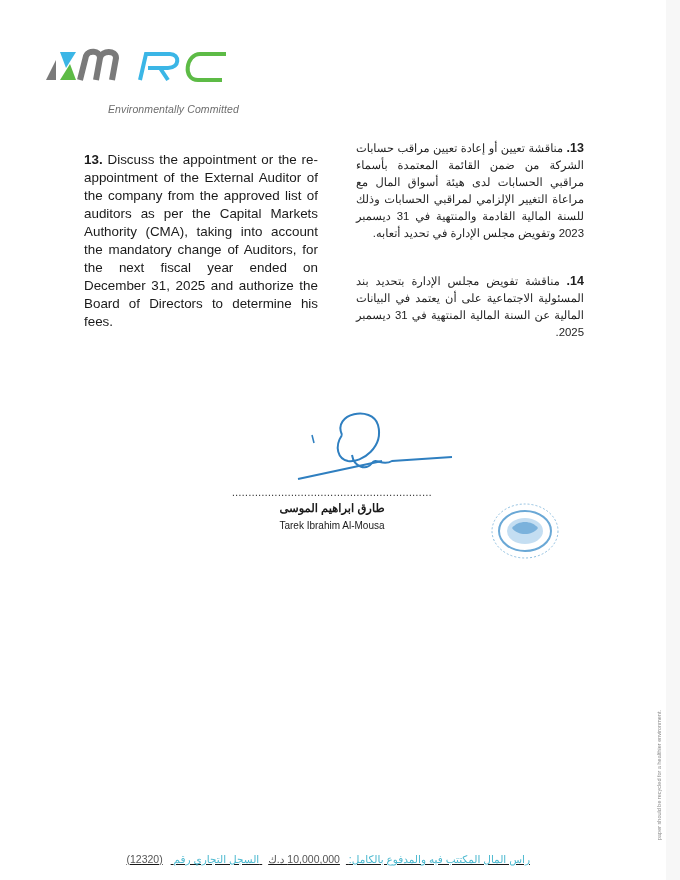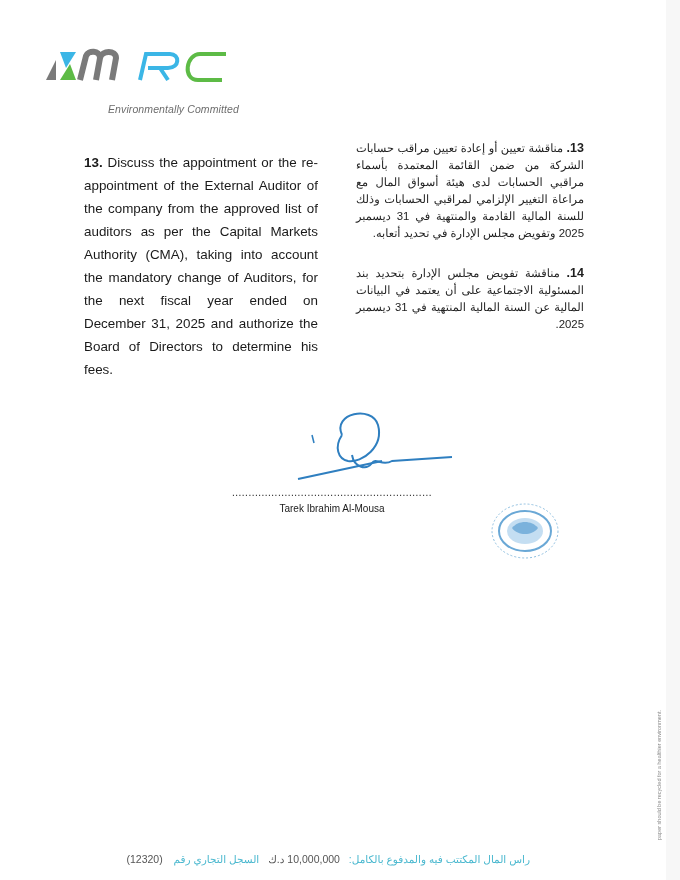--- a/index.html
+++ b/index.html
@@ -3,39 +3,39 @@
   <meta charset="utf-8">
   <style>
     * { margin: 0; padding: 0; box-sizing: border-box; }
     html, body { width: 680px; height: 880px; background: #ffffff; overflow: hidden; }
     body { position: relative; font-family: "Liberation Sans", sans-serif; color: #1a1a1a; }
 
     .logo { position: absolute; left: 42px; top: 46px; width: 200px; height: 70px; }
     .logo svg { display: block; }
     .tagline { position: absolute; left: 108px; top: 103px; font-size: 10.5px; font-style: italic; color: #6d6d6d; letter-spacing: 0.1px; }
 
-    .col-en { position: absolute; left: 84px; top: 151px; width: 234px; font-size: 13.4px; line-height: 23px; text-align: justify; }
+    .col-en { position: absolute; left: 84px; top: 151px; width: 234px; font-size: 13.4px; line-height: 18px; text-align: justify; }
     .col-en p { margin-bottom: 11px; }
     .col-en b { font-weight: bold; }
 
     .col-ar { position: absolute; left: 356px; top: 140px; width: 228px; font-size: 11.4px; line-height: 16.9px; text-align: justify; direction: rtl; color: #1e1e1e; }
     .col-ar p { margin-bottom: 0; }
-    .col-ar .p14 { margin-top: 24px; }
+    .col-ar .p14 { margin-top: 32px; }
     .col-ar b { font-weight: bold; font-size: 12.5px; }
 
     .signature { position: absolute; left: 292px; top: 405px; width: 170px; height: 80px; }
 
     .sign-block { position: absolute; left: 232px; top: 488px; width: 200px; text-align: center; }
     .dots { font-size: 10px; letter-spacing: 0.5px; color: #222; overflow: hidden; white-space: nowrap; height: 12px; line-height: 10px; }
     .sign-ar1, .sign-ar2 { font-size: 11.5px; font-weight: bold; line-height: 17px; direction: rtl; }
     .sign-en1, .sign-en2 { font-size: 10px; font-weight: normal; line-height: 18px; }
 
     .stamp { position: absolute; left: 490px; top: 502px; width: 70px; height: 58px; }
 
-    .footer { position: absolute; left: 160px; top: 853px; width: 370px; font-size: 10.5px; direction: rtl; text-align: left; white-space: nowrap; }
+    .footer { position: absolute; left: 160px; top: 853px; width: 370px; font-size: 10.5px; direction: rtl; text-align: left; white-space: nowrap; text-decoration: underline; }
     .footer .f-label { color: #4ab8cf; }
     .footer .f-amount { color: #555; margin: 0 6px; }
     .footer .f-reg { color: #4ab8cf; }
     .footer .f-num { color: #555; margin-right: 8px; }
 
     .side-note { position: absolute; left: 656px; top: 840px; transform: rotate(-90deg); transform-origin: left top; font-size: 5.5px; color: #8a8a8a; white-space: nowrap; }
     .right-edge { position: absolute; right: 0; top: 0; width: 14px; height: 880px; background: #f7f7f7; }
   </style>
 </head>
 <body>
@@ -52,35 +52,36 @@
     <path d="M184,8 L158,8 C144,8 140,34 156,34 L180,34" stroke="#5dbb46" stroke-width="4" fill="none"></path>
   </svg>
 </div>
 <div class="tagline">Environmentally Committed</div>
 
 <div class="col-en">
   <p><b>13.</b> <span>Discuss the appointment or the re-appointment of the External Auditor of the company from the approved list of auditors as per the Capital Markets Authority (CMA), taking into account the mandatory change of Auditors, for the next fiscal year ended on December 31, 2025 and authorize the Board of Directors to determine his fees.</span></p>
 </div>
 
 <div class="col-ar">
-  <p><b>13.</b> <span>مناقشة تعيين أو إعادة تعيين مراقب حسابات الشركة من ضمن القائمة المعتمدة بأسماء مراقبي الحسابات لدى هيئة أسواق المال مع مراعاة التغيير الإلزامي لمراقبي الحسابات وذلك للسنة المالية القادمة والمنتهية في 31 ديسمبر 2025 وتفويض مجلس الإدارة في تحديد أتعابه.</span></p>
+  <p><b>13.</b> <span>مناقشة تعيين أو إعادة تعيين مراقب حسابات الشركة من ضمن القائمة المعتمدة بأسماء مراقبي الحسابات لدى هيئة أسواق المال مع مراعاة التغيير الإلزامي لمراقبي الحسابات وذلك للسنة المالية القادمة والمنتهية في 31 ديسمبر 2023 وتفويض مجلس الإدارة في تحديد أتعابه.</span></p>
   <p class="p14"><b>14.</b> <span>مناقشة تفويض مجلس الإدارة بتحديد بند المسئولية الاجتماعية على أن يعتمد في البيانات المالية عن السنة المالية المنتهية في 31 ديسمبر 2025.</span></p>
 </div>
 
 <div class="signature">
   <svg width="170" height="80" viewBox="0 0 170 80">
     <path d="M50,30 C40,8 80,0 86,20 C92,42 70,58 56,56 C46,54 42,42 50,30" stroke="#2f7fc0" stroke-width="2" fill="none"></path>
     <path d="M60,50 C62,62 74,66 80,58 C84,52 90,62 100,56 L160,52" stroke="#2f7fc0" stroke-width="2" fill="none"></path>
     <path d="M6,74 L90,56" stroke="#2f7fc0" stroke-width="2" fill="none"></path>
     <path d="M20,30 L22,38" stroke="#2f7fc0" stroke-width="1.5" fill="none"></path>
   </svg>
 </div>
 
 <div class="sign-block">
   <div class="dots">..........................................................................</div>
+  <div class="sign-ar1">طارق ابراهيم الموسى</div>
   <div class="sign-en1">Tarek Ibrahim Al-Mousa</div>
 </div>
 
 <div class="stamp">
   <svg width="70" height="58" viewBox="0 0 70 58">
     <ellipse cx="35" cy="29" rx="33" ry="27" fill="none" stroke="#8fbfe0" stroke-width="1" stroke-dasharray="2,2"></ellipse>
     <ellipse cx="35" cy="29" rx="26" ry="20" fill="none" stroke="#6aa8d6" stroke-width="2"></ellipse>
     <ellipse cx="35" cy="29" rx="18" ry="13" fill="#9cc8ea" opacity="0.6"></ellipse>
     <path d="M22,26 C28,18 42,18 48,26 C42,34 28,34 22,26" fill="#5d9fd3" opacity="0.7"></path>
   </svg>

